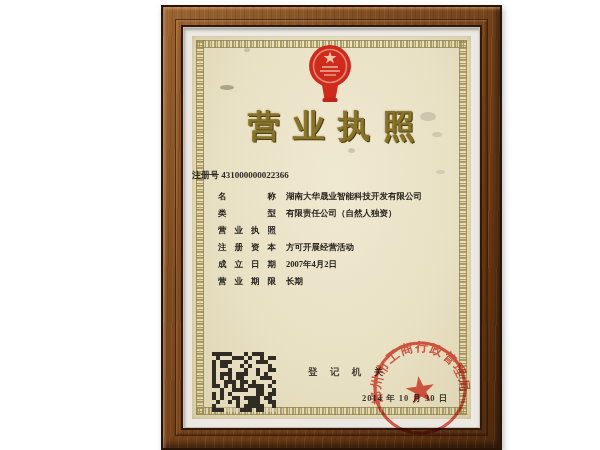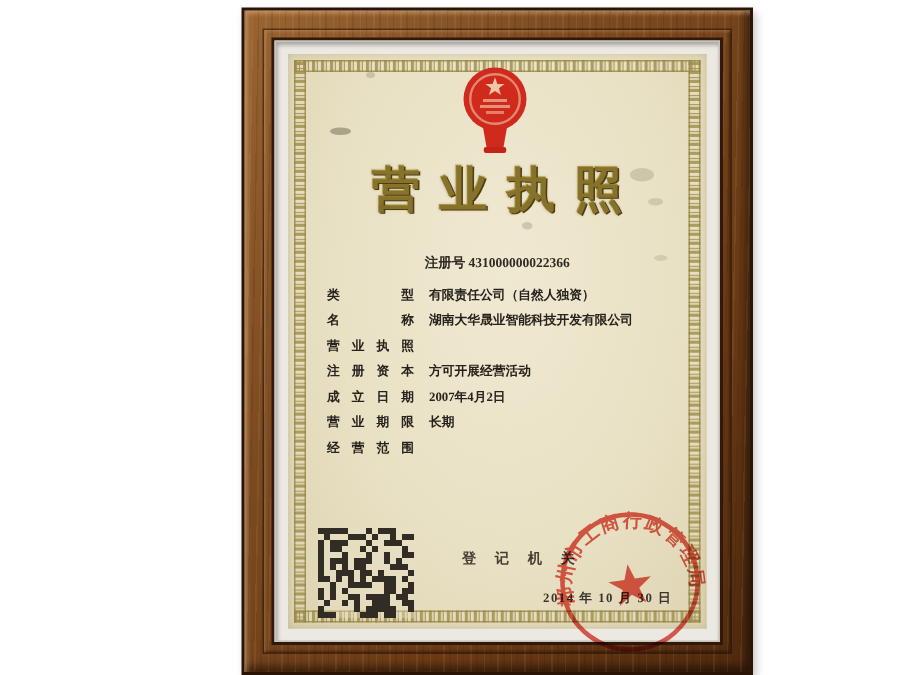--- a/index.html
+++ b/index.html
@@ -32,21 +32,21 @@
     border-left:1px solid rgba(150,134,70,.8);border-right:1px solid rgba(150,134,70,.8);}
   .bL{left:4px}.bR{right:4px}
 
   .emblem{position:absolute;left:115px;top:7px;width:46px;height:60px;}
 
   .title{position:absolute;top:69px;left:0;width:100%;text-align:center;
     font-size:32px;font-weight:bold;letter-spacing:13px;text-indent:13px;color:#86722a;
     text-shadow:1px 1px 0 #4e3f10,-0.5px -0.5px 0 #a9953f,0 0 2px rgba(70,55,10,.5);}
   .subtitle{position:absolute;top:109px;left:0;width:100%;text-align:center;
     font-size:12px;font-weight:bold;letter-spacing:4px;color:#2e2a24;}
-  .regline{position:absolute;top:133px;left:0;width:100%;text-align:center;
+  .regline{position:absolute;top:133px;left:0;width:100%;
     font-size:9px;font-weight:bold;color:#2e2a24;}
   .copyline{position:absolute;top:145px;left:0;width:100%;text-align:center;
     font-size:9px;font-weight:bold;color:#2e2a24;}
 
   .rows{position:absolute;top:156px;left:26px;right:10px;}
   .row{display:flex;margin-bottom:8px;font-size:8.5px;line-height:9px;color:#26221c;}
   .lbl{width:58px;flex:none;font-weight:bold;text-align:justify;text-align-last:justify;letter-spacing:0;}
   .val{flex:1;padding-left:10px;font-weight:bold;}
   .row.scope .val{line-height:8.8px;}
 
@@ -87,44 +87,43 @@
         <rect x="17" y="31" width="12" height="2" fill="rgba(244,214,184,.5)"></rect>
         <path d="M15 42 L31 42 L28.5 56 L17.5 56 Z" fill="#cf2a1c"></path>
         <rect x="15.5" y="55" width="15" height="4" rx="1.5" fill="#c32417"></rect>
       </svg>
 
       <div class="title">营业执照</div>
       <div class="regline">注册号  431000000022366</div>
 
       <div class="rows">
         <div class="row">
+          <span class="lbl">名称</span>
+          <span class="val">湖南大华晟业智能科技开发有限公司</span>
+        </div>
+        <div class="row">
           <span class="lbl">类型</span>
           <span class="val">有限责任公司（自然人独资）</span>
         </div>
         <div class="row">
-          <span class="lbl">名称</span>
-          <span class="val">湖南大华晟业智能科技开发有限公司</span>
-        </div>
-        <div class="row">
           <span class="lbl">营业执照</span>
         </div>
         <div class="row">
           <span class="lbl">注册资本</span>
           <span class="val">方可开展经营活动</span>
         </div>
         <div class="row">
           <span class="lbl">成立日期</span>
           <span class="val">2007年4月2日</span>
         </div>
         <div class="row">
           <span class="lbl">营业期限</span>
           <span class="val">长期</span>
         </div>
         <div class="row scope">
-          <span class="lbl">经营范围</span>
         </div>
       </div>
 
       <div class="qr">
           <i style="left: 0px; top: 0px;"></i>
           <i style="left: 4px; top: 0px;"></i>
           <i style="left: 8px; top: 0px;"></i>
           <i style="left: 12px; top: 0px;"></i>
           <i style="left: 16px; top: 0px;"></i>
           <i style="left: 32px; top: 0px;"></i>

